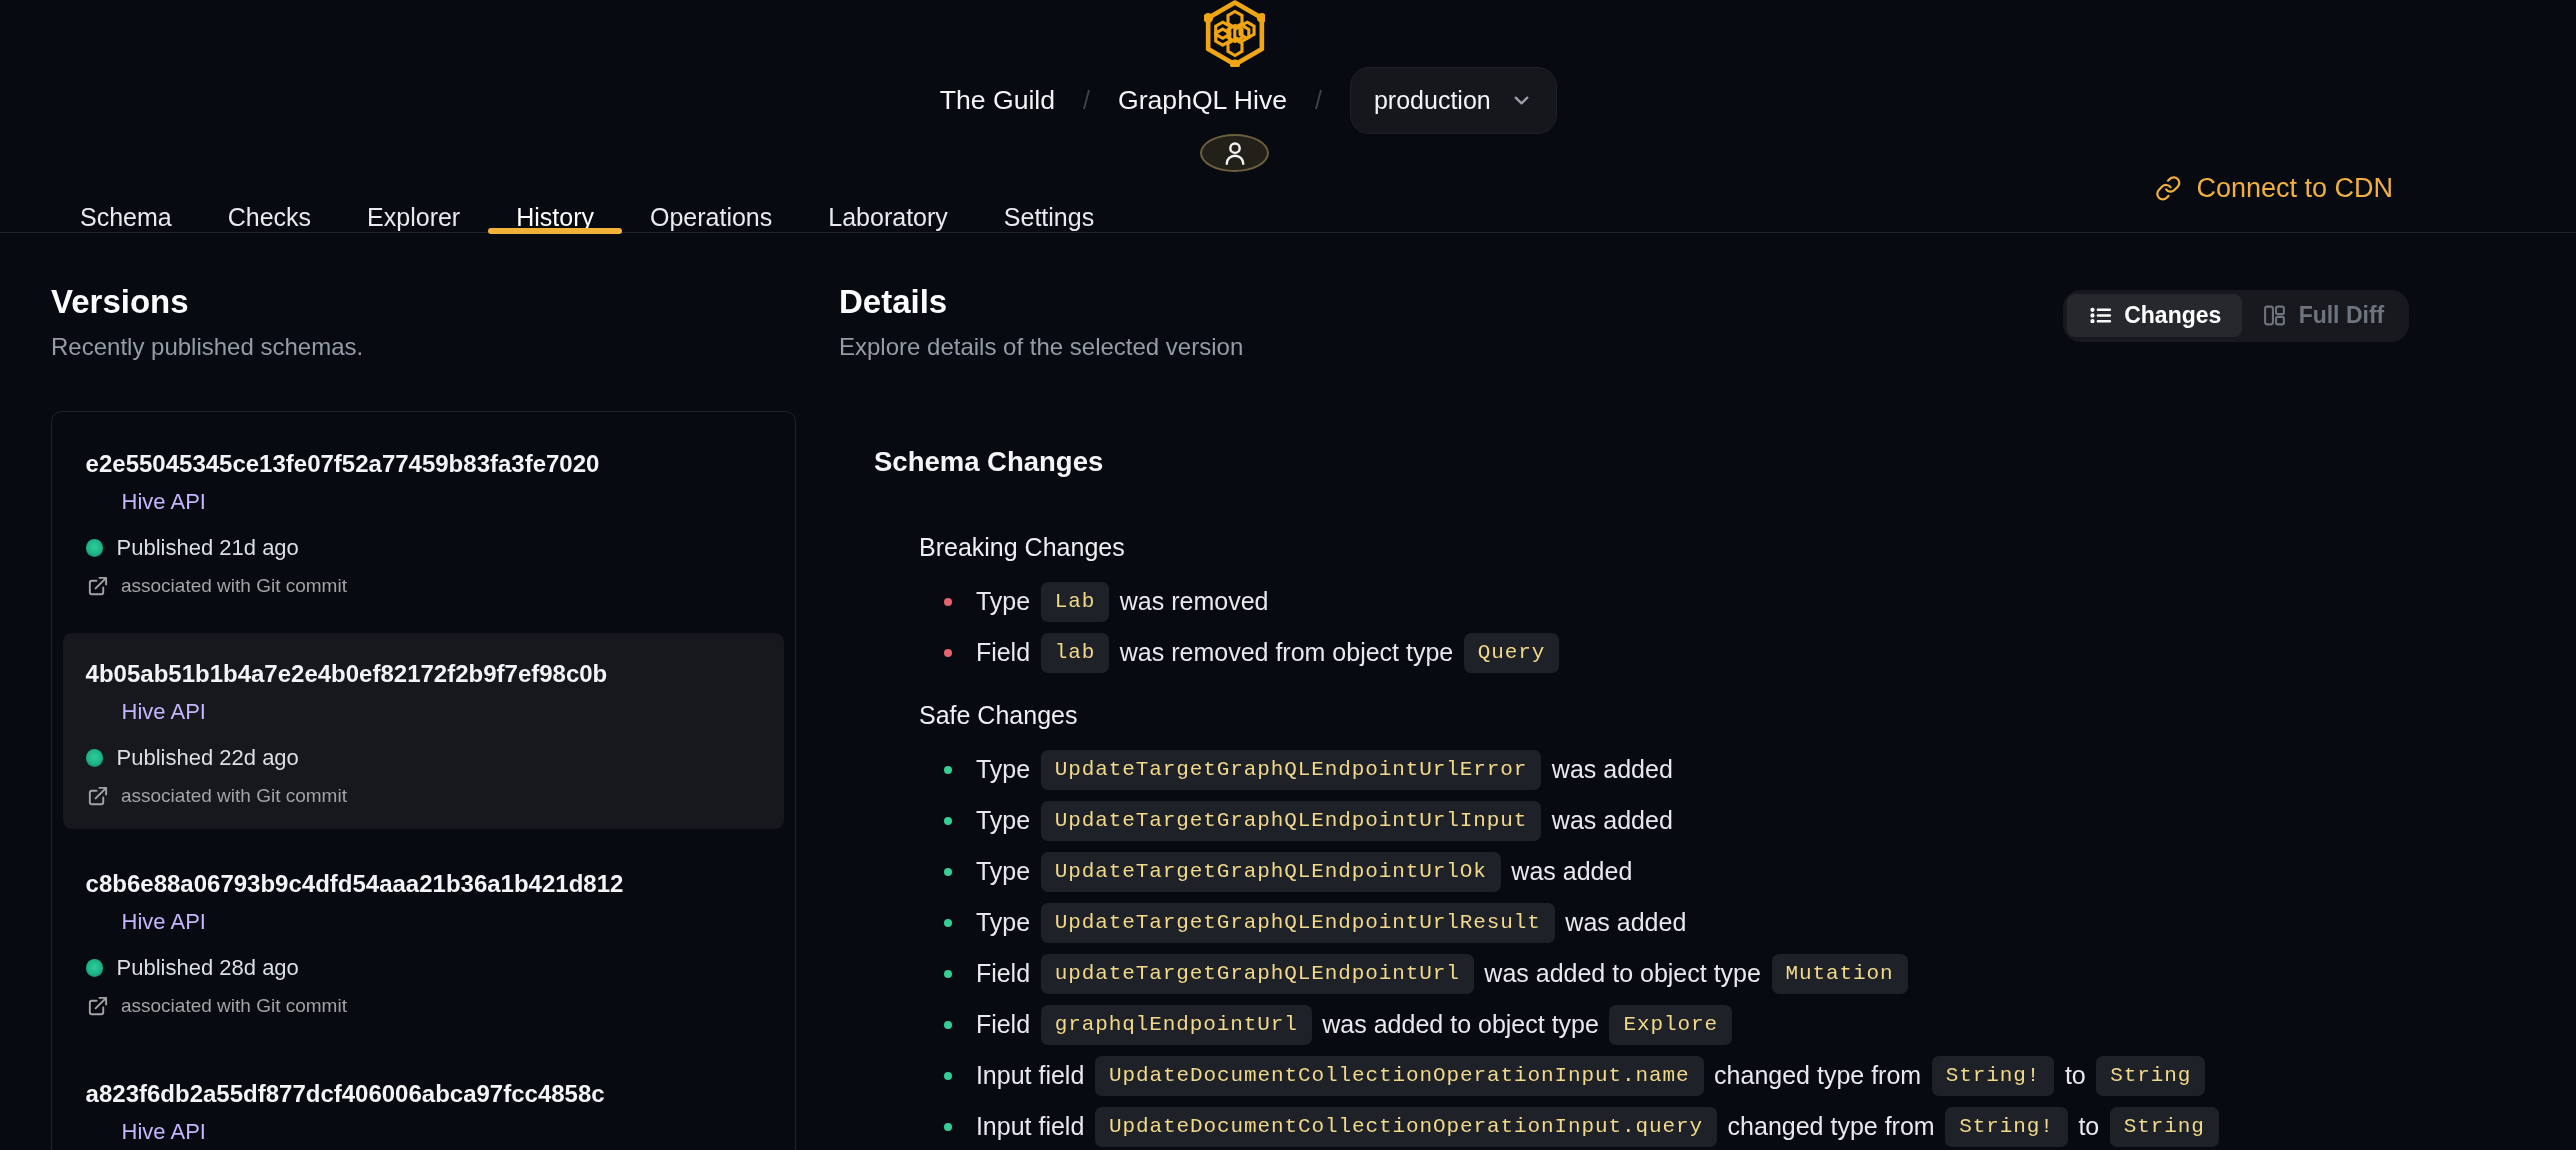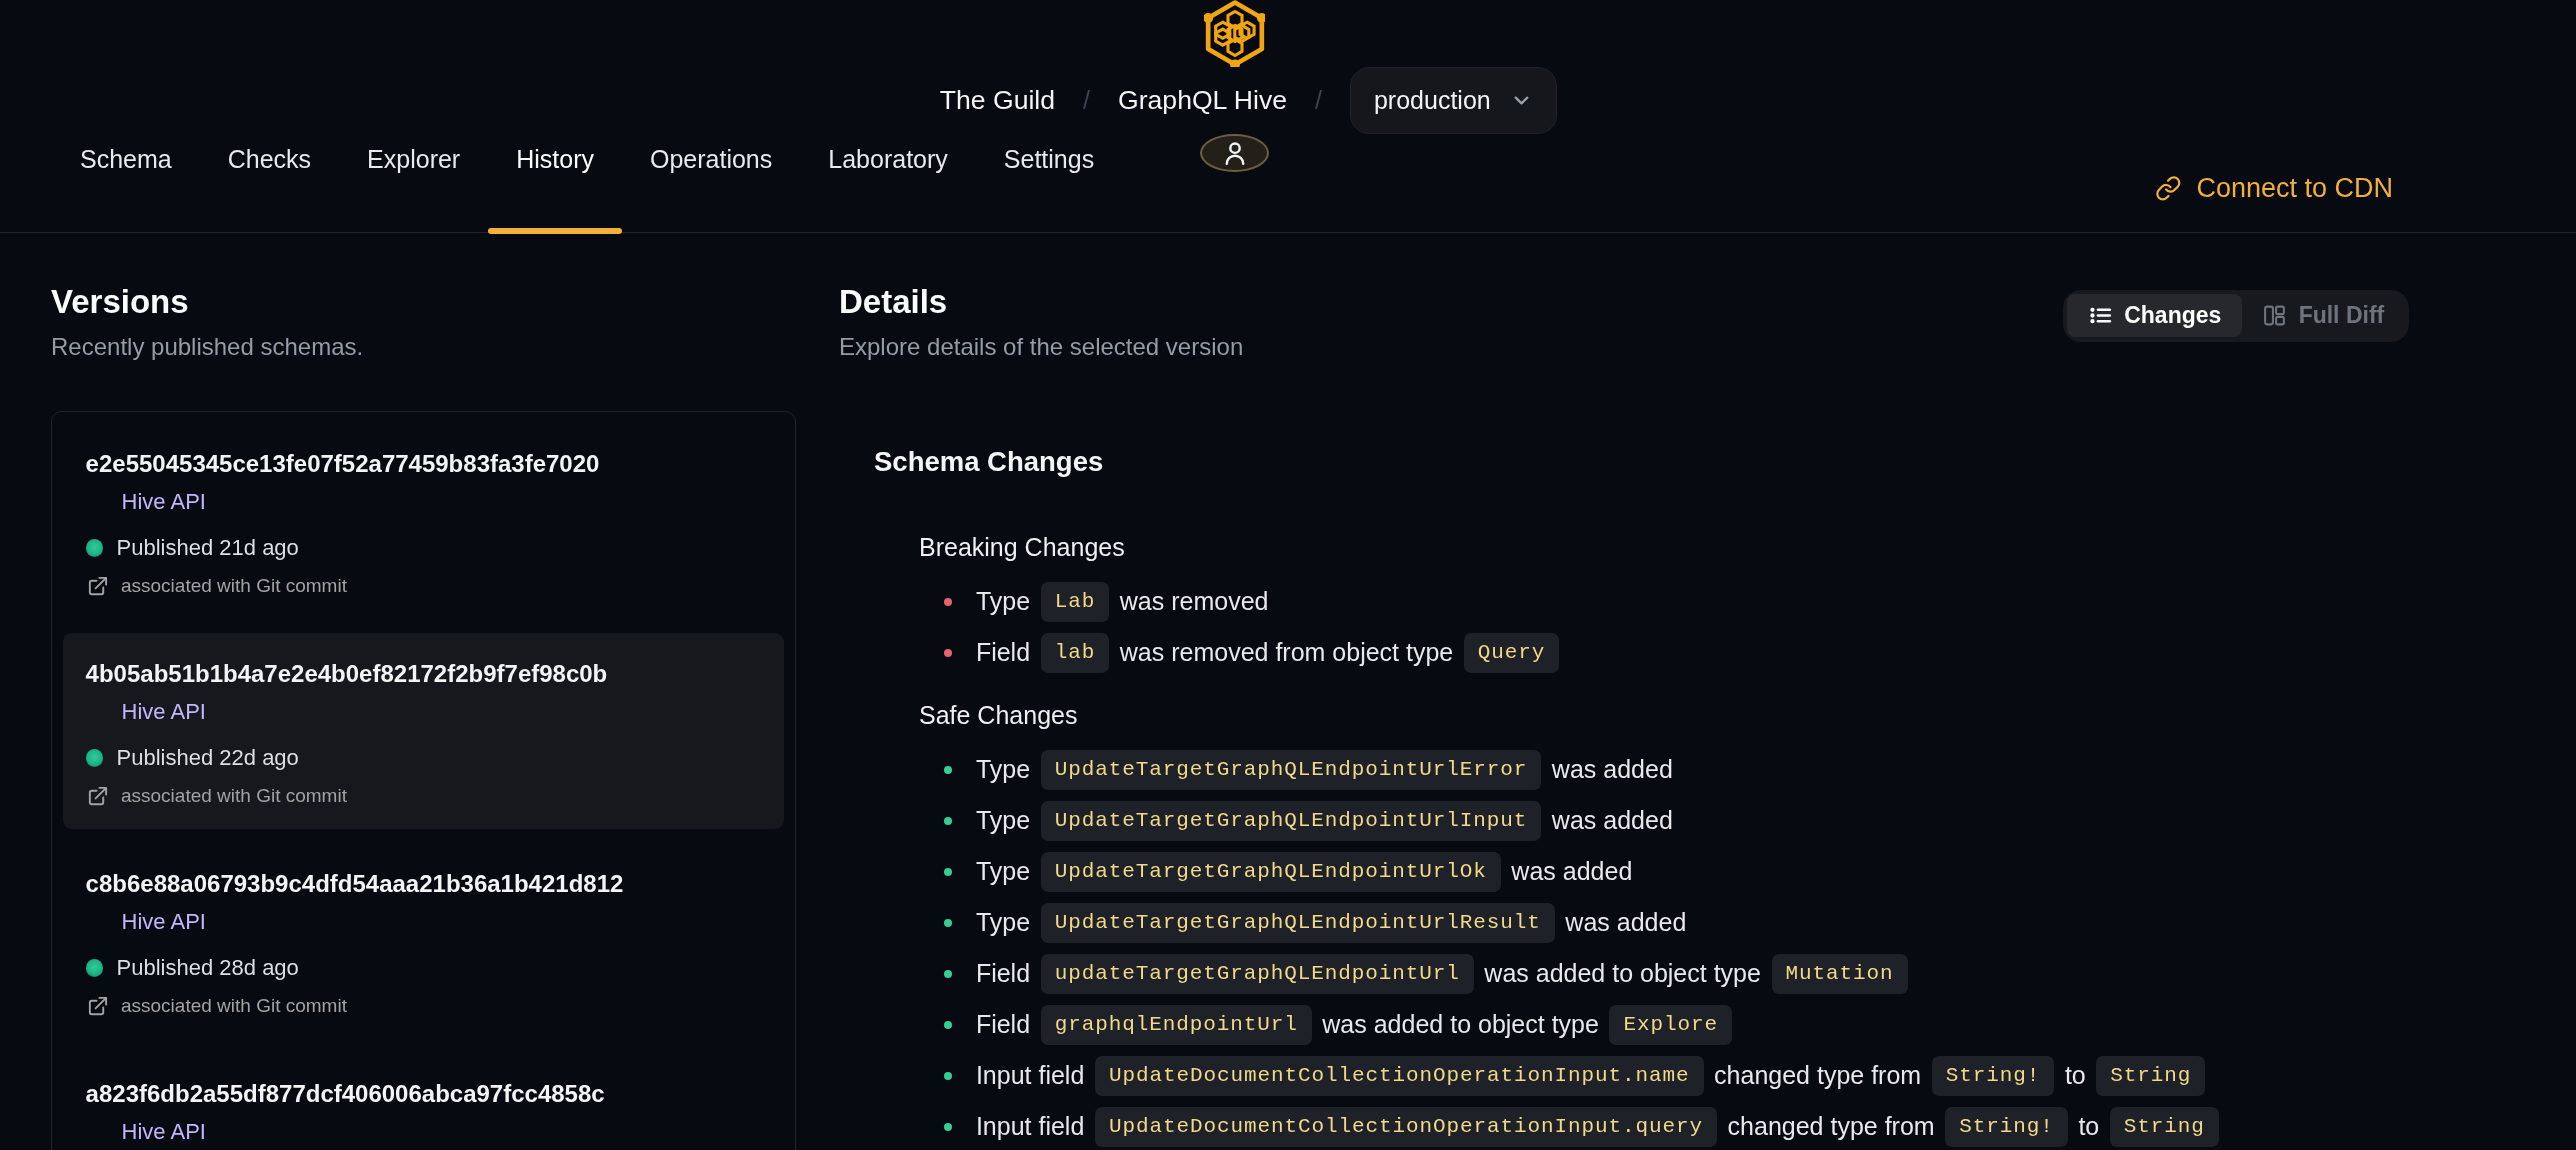--- a/index.html
+++ b/index.html
@@ -45,21 +45,21 @@
   
   .tabs-bar {
     height: 88px;
     border-bottom: 1.8px solid #20242b;
     display: flex; justify-content: space-between;
     padding: 0 183px 0 52px;
   }
   .tabs { display: flex; }
   .tab {
     position: relative;
-    display: flex; align-items: flex-start;
+    display: flex; align-items: flex-end;
     padding: 0 28px;
     font-size: 25px; color: #e8eaed; cursor: pointer;
   }
   .tab.active { color: #ffffff; font-weight: 500; }
   .tab.active::after {
     content: ""; position: absolute; left: 0; right: 0; bottom: -1.8px;
     height: 6.2px; border-radius: 3.5px; background: #f2b137;
   }
   .cdn-link {
     display: flex; align-items: center; gap: 15px;

